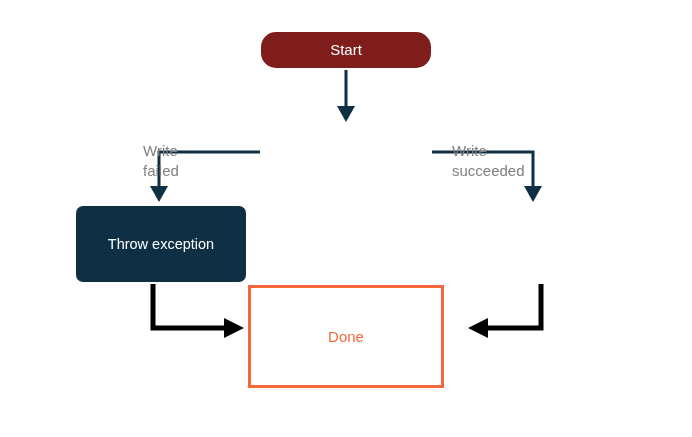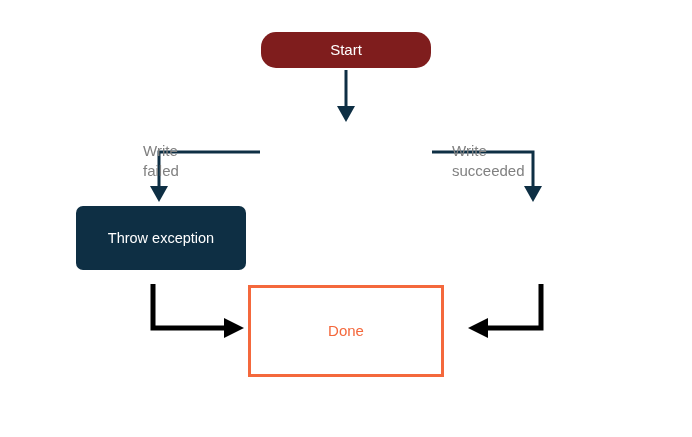--- a/index.html
+++ b/index.html
@@ -47,33 +47,33 @@
   .node-attempt {
     left: 261px;
     top: 122px;
     width: 170px;
     height: 64px;
   }
   .node-throw {
     left: 76px;
     top: 206px;
     width: 170px;
-    height: 64px;
+    height: 76px;
   }
   .node-update {
     left: 447px;
     top: 206px;
     width: 170px;
     height: 64px;
   }
   .node-done {
     left: 248px;
     top: 285px;
     width: 196px;
-    height: 92px;
+    height: 103px;
     background: #ffffff;
     border: 3px solid #f4683c;
     color: #f4683c;
     font-size: 15px;
     border-radius: 0;
   }
   .edge-label {
     position: absolute;
     color: #808080;
     font-size: 15px;

